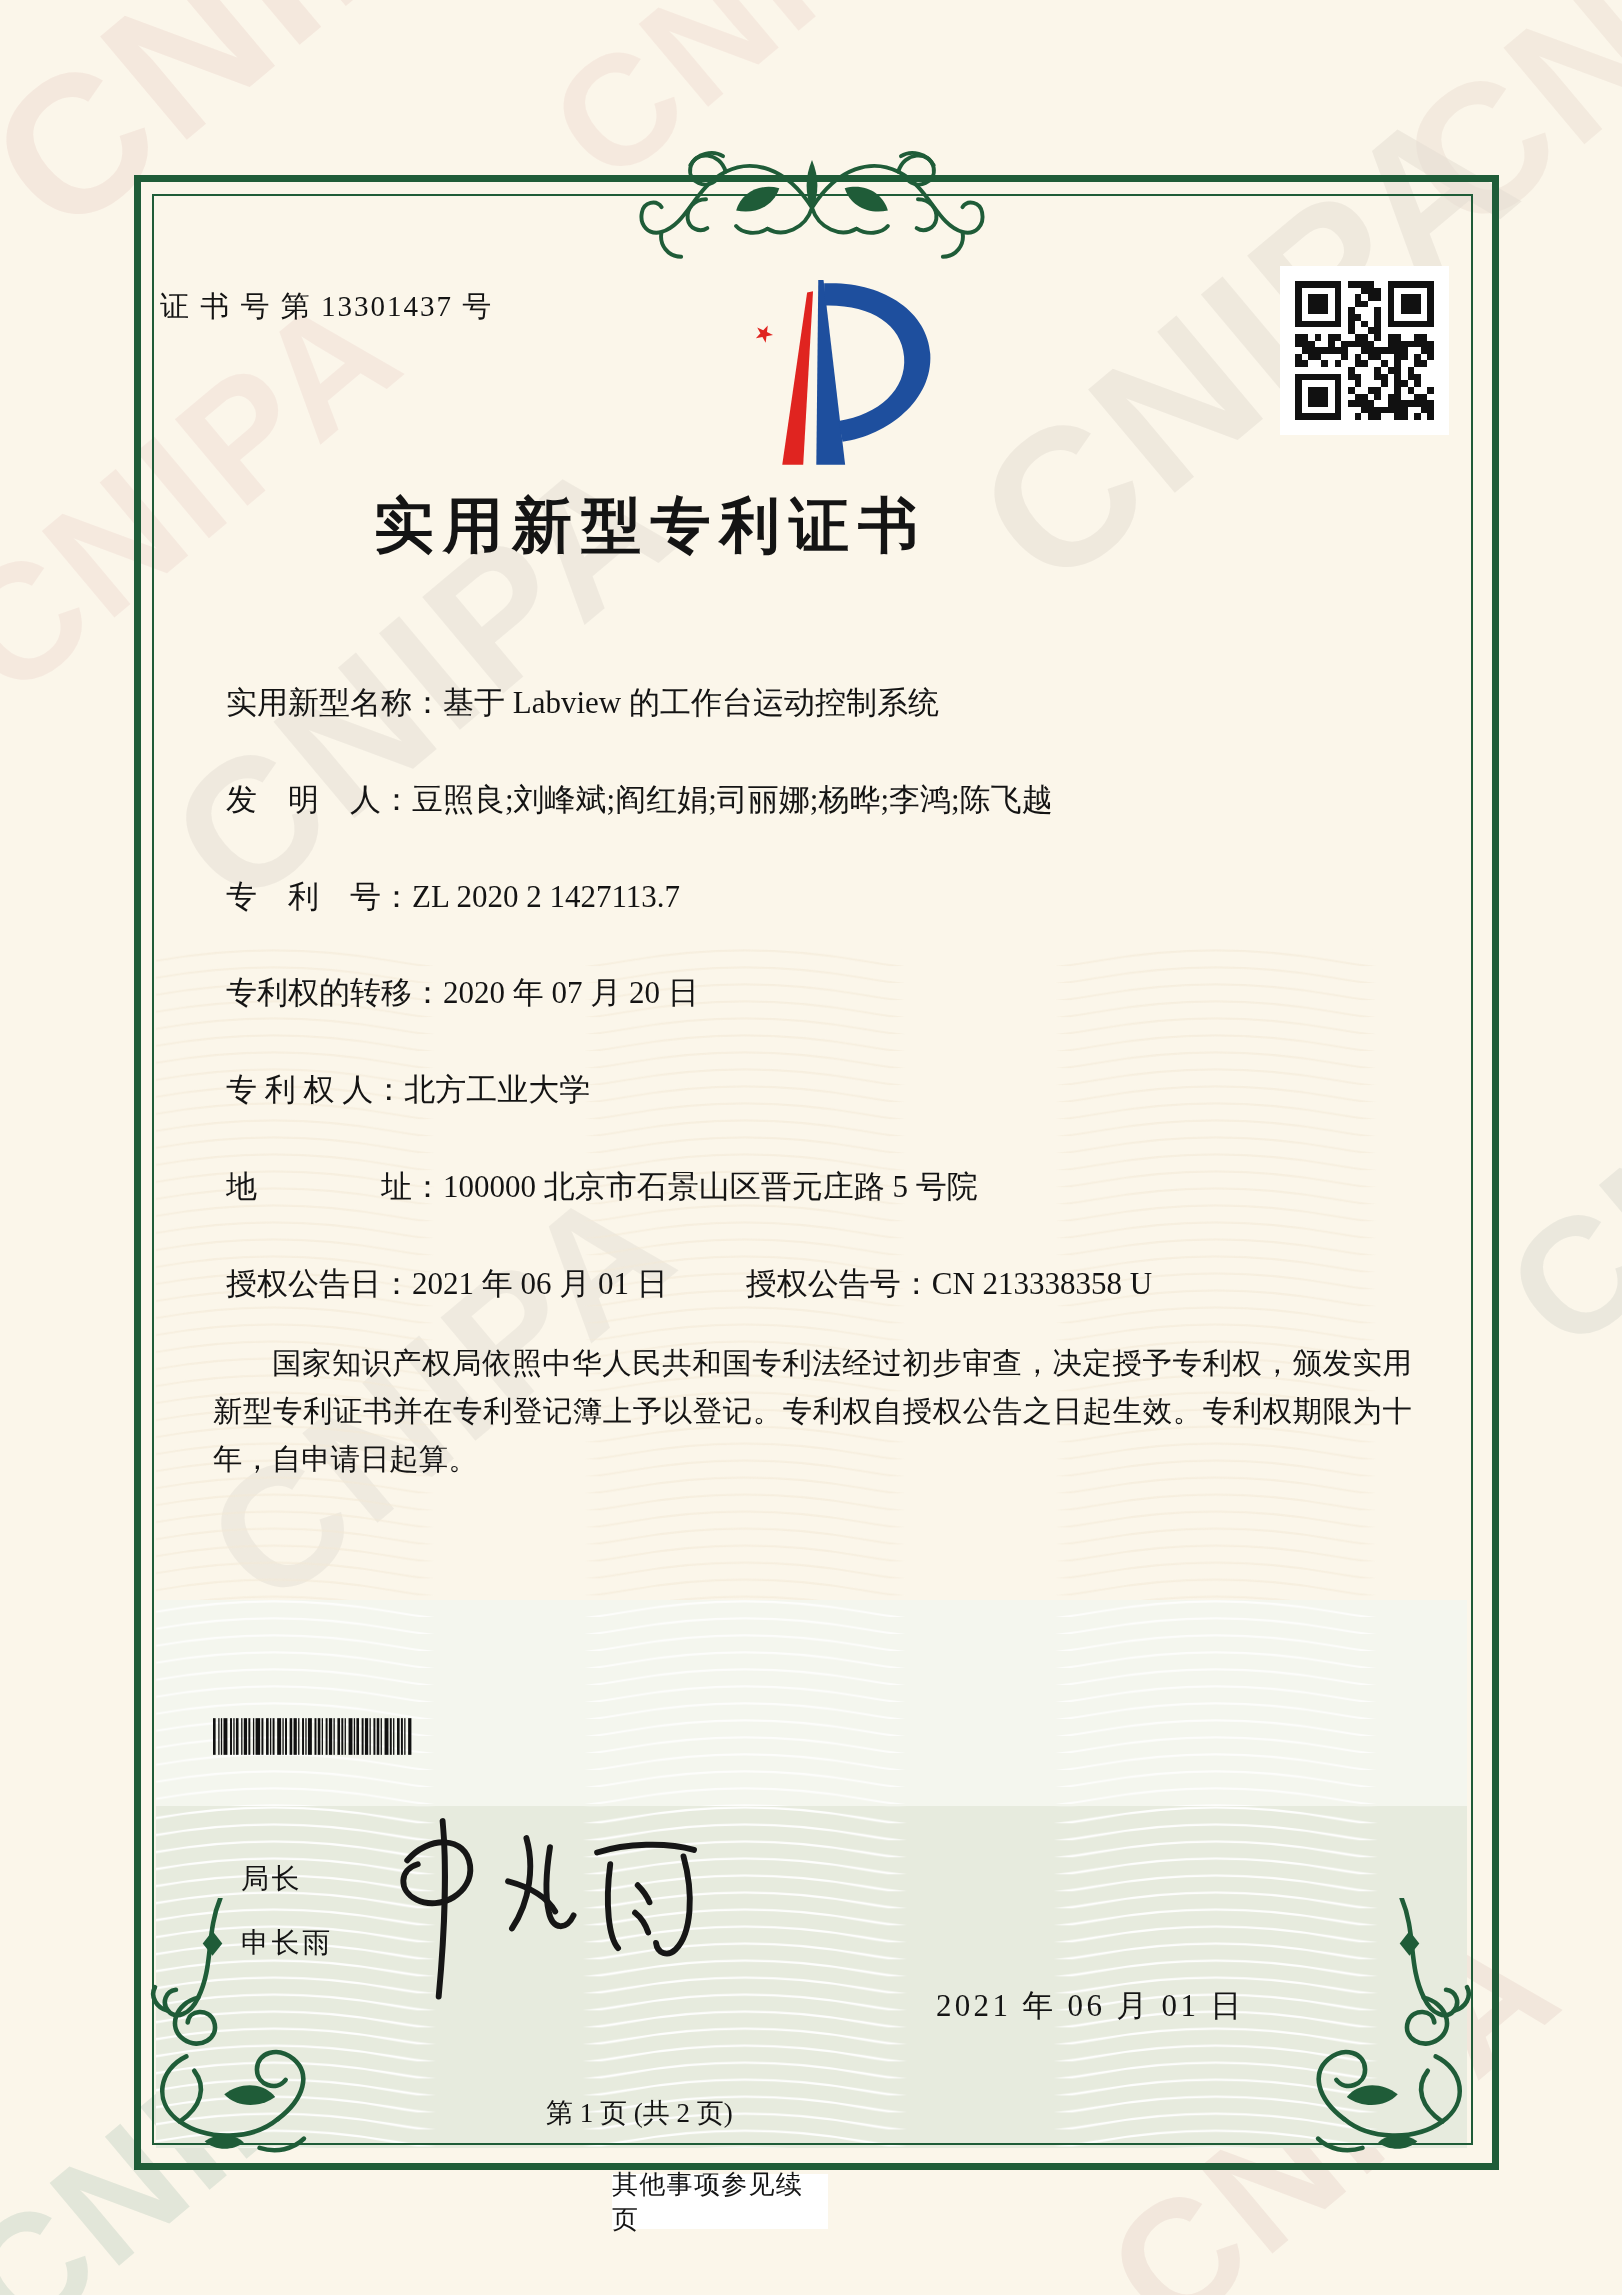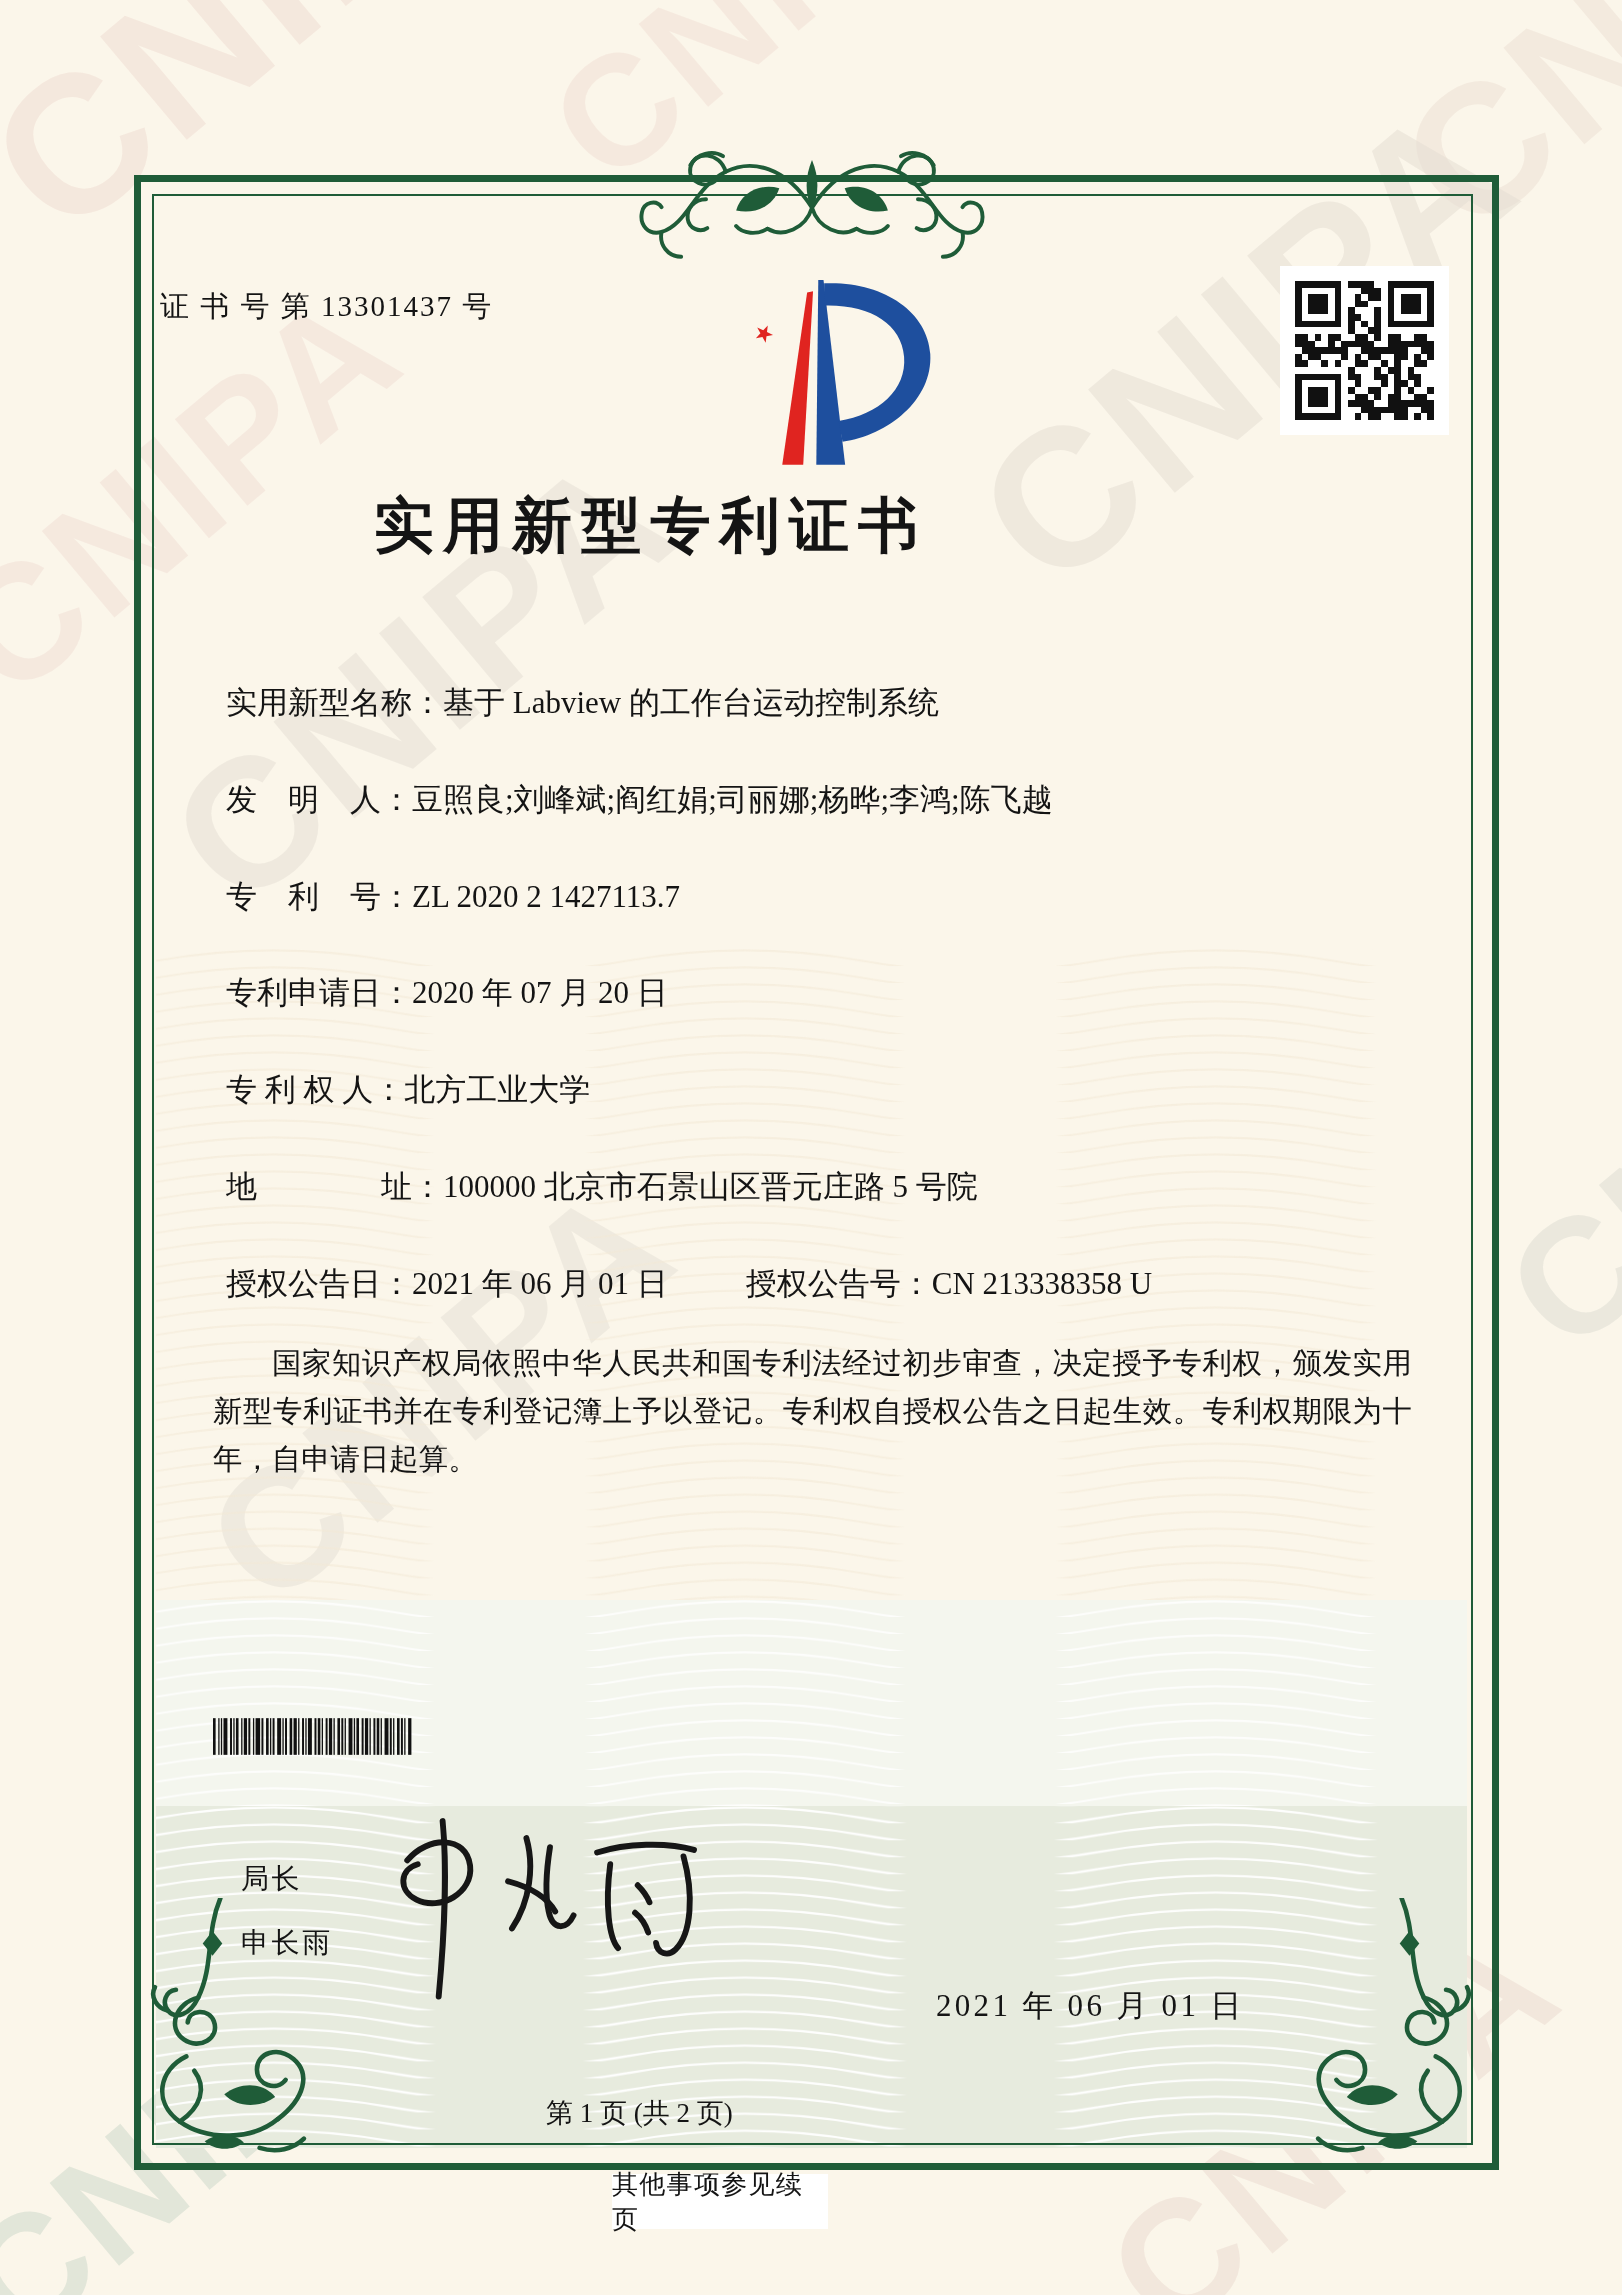--- a/index.html
+++ b/index.html
@@ -330,21 +330,21 @@
 <div class="row r1">
   <span>实用新型名称：</span><span>基于 Labview 的工作台运动控制系统</span>
 </div>
 <div class="row r2">
   <span>发　明　人：</span><span>豆照良;刘峰斌;阎红娟;司丽娜;杨晔;李鸿;陈飞越</span>
 </div>
 <div class="row r3">
   <span>专　利　号：</span><span>ZL 2020 2 1427113.7</span>
 </div>
 <div class="row r4">
-  <span>专利申请日：</span><span>2020 年 07 月 20 日</span>
+  <span>专利权的转移：</span><span>2020 年 07 月 20 日</span>
 </div>
 <div class="row r5">
   <span>专 利 权 人：</span><span>北方工业大学</span>
 </div>
 <div class="row r6">
   <span>地　　　　址：</span><span>100000 北京市石景山区晋元庄路 5 号院</span>
 </div>
 <div class="row r7">
   <span>授权公告日：</span><span>2021 年 06 月 01 日</span><span class="pair2">授权公告号：</span><span>CN 213338358 U</span>
 </div>

